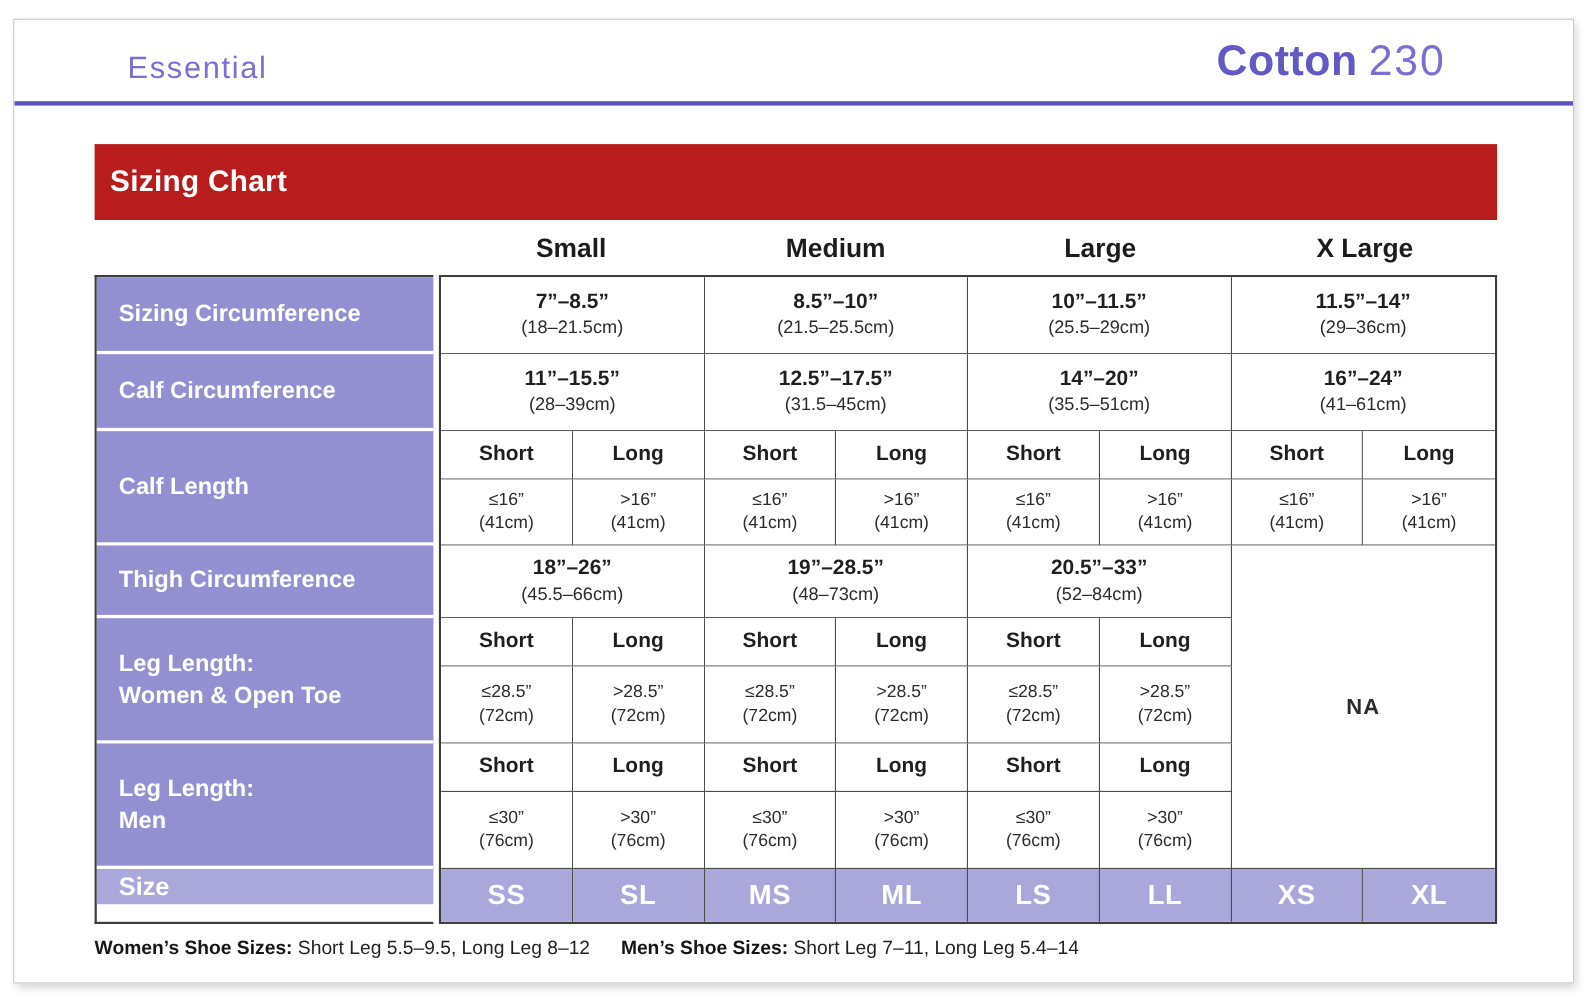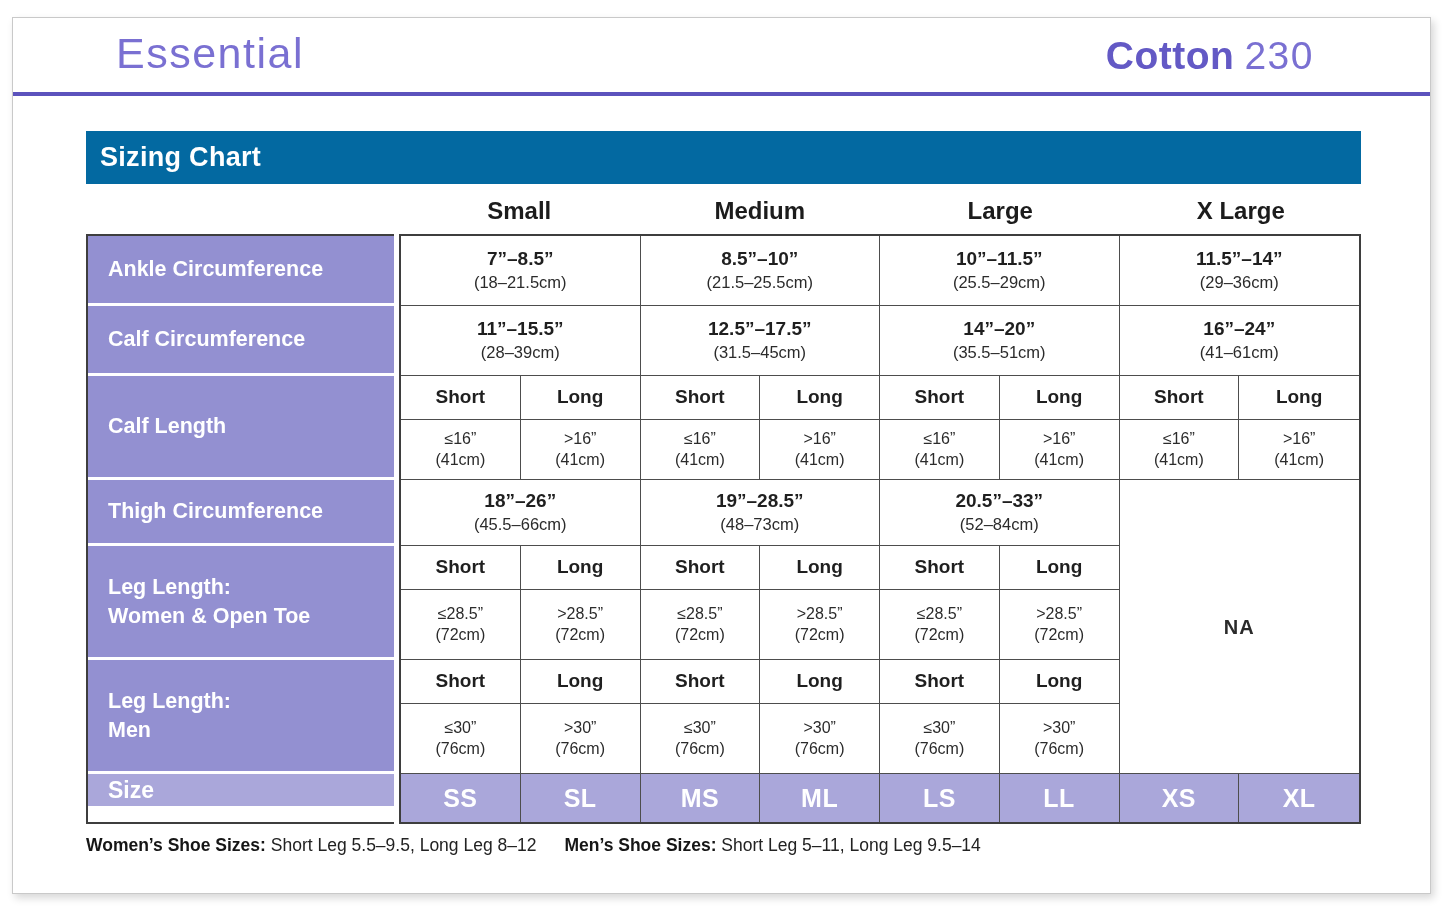--- a/index.html
+++ b/index.html
@@ -6,28 +6,28 @@
   html, body { width: 1445px; height: 910px; background: #ffffff; font-family: "Liberation Sans", sans-serif; }
   .page {
     position: absolute; left: 12px; top: 17px; width: 1419px; height: 877px;
     background: #fff; border: 1px solid #c9c9c9; box-shadow: 3px 4px 8px rgba(0,0,0,.16);
     overflow: hidden;
   }
   .page-header {
     display: flex; justify-content: space-between; align-items: flex-end;
     padding: 16px 116px 14px 103px; height: 74px;
   }
-  .brand { font-size: 43px; color: #7a70d2; letter-spacing: 1.5px; }
+  .brand { font-size: 28px; color: #7a70d2; letter-spacing: 1.5px; }
   .product { font-size: 39px; color: #6359c5; }
   .product .pname { font-weight: 700; letter-spacing: .5px; }
   .product .pnum { font-weight: 400; letter-spacing: 1.5px; margin-left: 10px; color: #7a70d2; }
   .divider { height: 4px; background: #5c53bd; }
 
   .banner {
-    margin: 35px 0 0 73px; width: 1275px; height: 53px; background: #0369a1;
+    margin: 35px 0 0 73px; width: 1275px; height: 69px; background: #b91c1c;
     color: #fff; display: flex; align-items: center; padding-left: 14px;
     font-size: 27px; font-weight: 700; letter-spacing: .3px;
   }
   .size-headers { margin-left: 386px; width: 962px; display: grid; grid-template-columns: repeat(4, 1fr); }
   .size-h { text-align: center; font-weight: 700; font-size: 24px; color: #1c1c1c; padding: 13px 0 9px; }
 
   .table-wrap { margin-left: 73px; width: 1275px; display: flex; gap: 5px; }
 
   .labels { width: 308px; border: 2px solid #3e3e3e; border-right: none; display: flex; flex-direction: column; background: #fff; }
   .lab {
@@ -80,21 +80,21 @@
     <div class="size-h">Small</div>
     <div class="size-h">Medium</div>
     <div class="size-h">Large</div>
     <div class="size-h">X Large</div>
   </div>
 
   <div class="table-wrap">
 
     <div class="labels">
       <div class="lab" style="height:70px">
-          <span>Ankle Circumference</span>
+          <span>Sizing Circumference</span>
         </div>
       <div class="lab" style="height:70px">
           <span>Calf Circumference</span>
         </div>
       <div class="lab" style="height:104px">
           <span>Calf Length</span>
         </div>
       <div class="lab" style="height:66px">
           <span>Thigh Circumference</span>
         </div>
@@ -275,16 +275,16 @@
       <div class="dc size-c" style="grid-area:10/4/11/5">ML</div>
       <div class="dc size-c" style="grid-area:10/5/11/6">LS</div>
       <div class="dc size-c" style="grid-area:10/6/11/7">LL</div>
       <div class="dc size-c" style="grid-area:10/7/11/8">XS</div>
       <div class="dc size-c nr" style="grid-area:10/8/11/9">XL</div>
 
     </div>
   </div>
 
   <div class="footnote">
-    <span class="fn-seg"><b>Women’s Shoe Sizes:</b> <span>Short Leg 5.5–9.5, Long Leg 8–12</span></span><span><b>Men’s Shoe Sizes:</b> <span>Short Leg 5–11, Long Leg 9.5–14</span></span>
+    <span class="fn-seg"><b>Women’s Shoe Sizes:</b> <span>Short Leg 5.5–9.5, Long Leg 8–12</span></span><span><b>Men’s Shoe Sizes:</b> <span>Short Leg 7–11, Long Leg 5.4–14</span></span>
   </div>
 
 </div>
 
 </body></html>

